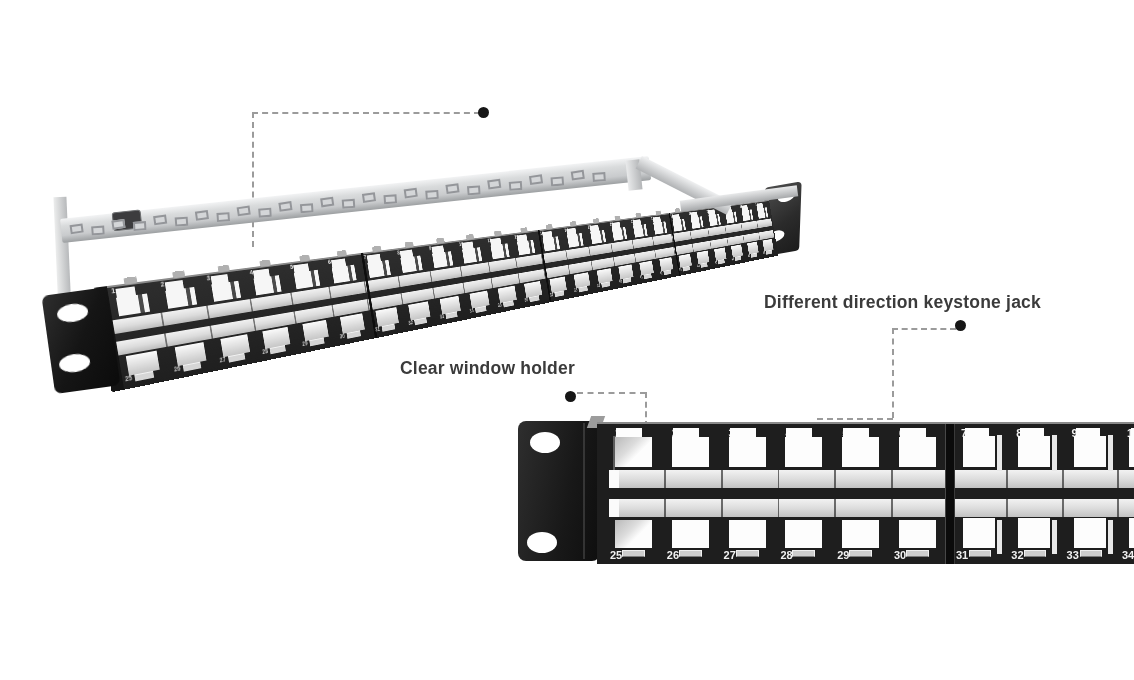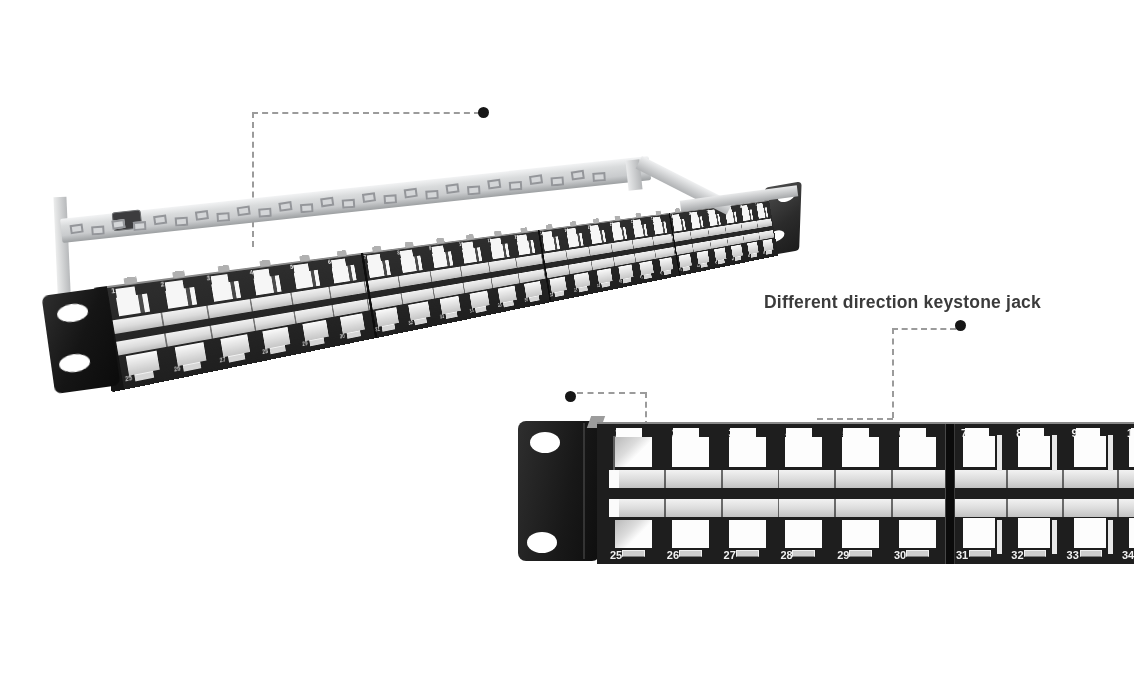--- a/index.html
+++ b/index.html
@@ -527,18 +527,19 @@
   <div class="dash-h" style="left:252px;top:112px;width:228px;"></div>
   <div class="dash-v" style="left:252px;top:112px;height:135px;"></div>
   <div class="dot" style="left:478px;top:107px;"></div>
 
   <div class="callout" style="left:764px;top:292px;">Different direction keystone jack</div>
   <div class="dash-h" style="left:892px;top:328px;width:64px;"></div>
   <div class="dash-v" style="left:892px;top:328px;height:90px;"></div>
   <div class="dash-h" style="left:817px;top:418px;width:76px;"></div>
   <div class="dot" style="left:955px;top:320px;"></div>
 
+  <div class="callout" style="left:400px;top:358px;">Clear window holder</div>
   <div class="dash-h" style="left:577px;top:392px;width:69px;"></div>
   <div class="dash-v" style="left:645px;top:392px;height:83px;"></div>
   <div class="dash-h" style="left:646px;top:474px;width:71px;"></div>
   <div class="dot" style="left:565px;top:391px;"></div>
 
 </div>
 
 </body></html>

